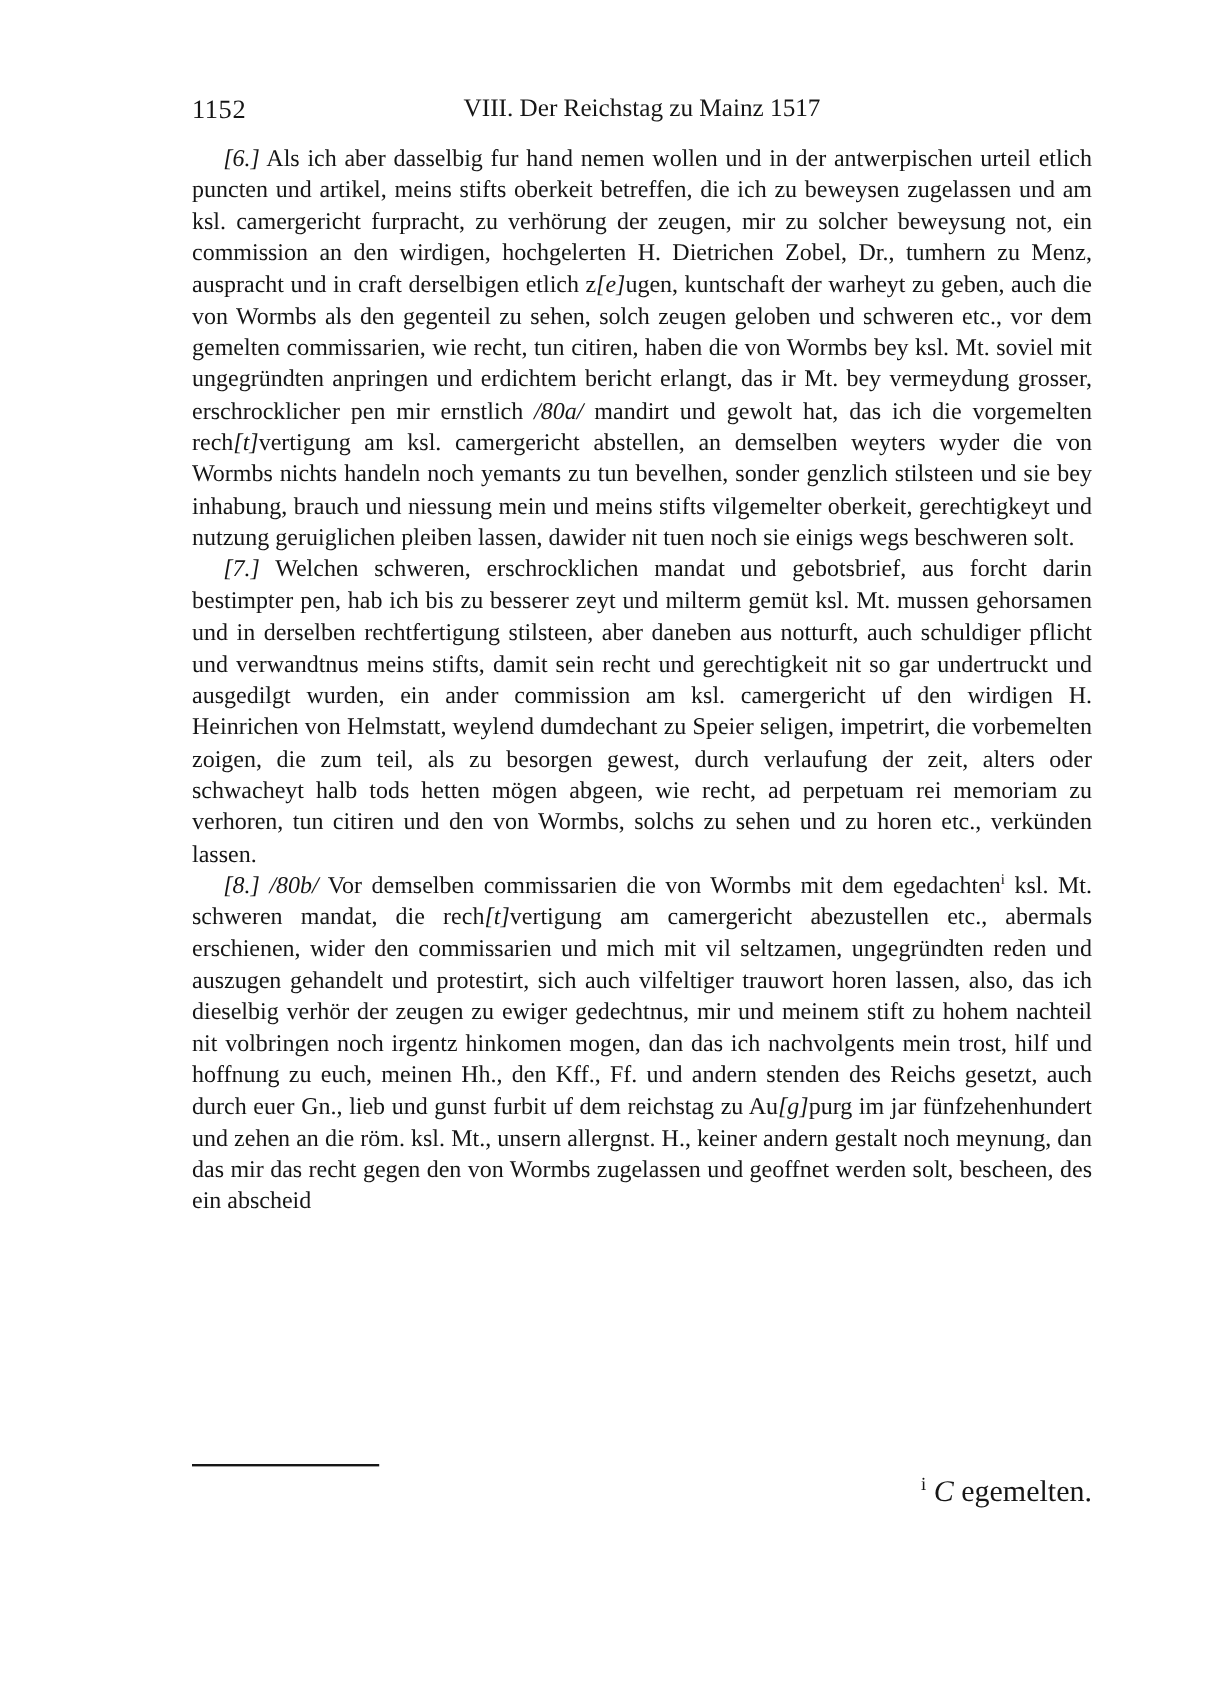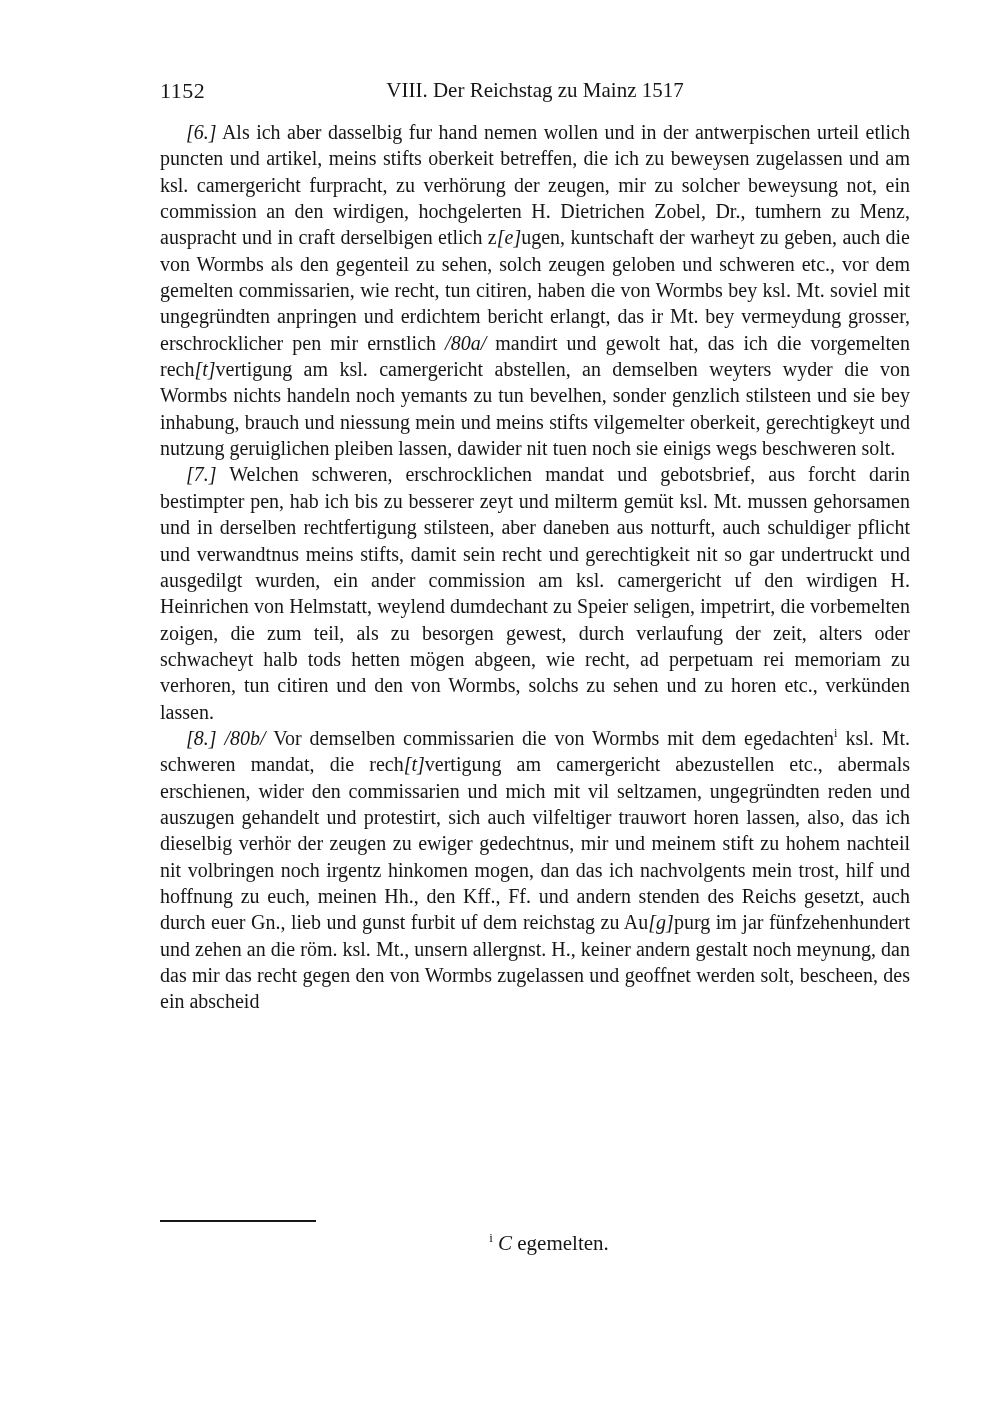--- a/index.html
+++ b/index.html
@@ -70,23 +70,23 @@
   }
   .footnote-rule {
     width: 156px;
     height: 2px;
     background: #161616;
     margin: 0 0 9px 0;
   }
   .footnote {
     margin: 0;
     padding-left: 28px;
-    font-size: 21px;
+    font-size: 25px;
     line-height: 25px;
-    text-align: center;
+    text-align: right;
   }
 </style>
 </head>
 <body>
 
 <div class="page">
 
   <header class="page-header">
     <span class="page-number">1152</span>
     <span class="running-header">VIII. Der Reichstag zu Mainz 1517</span>

